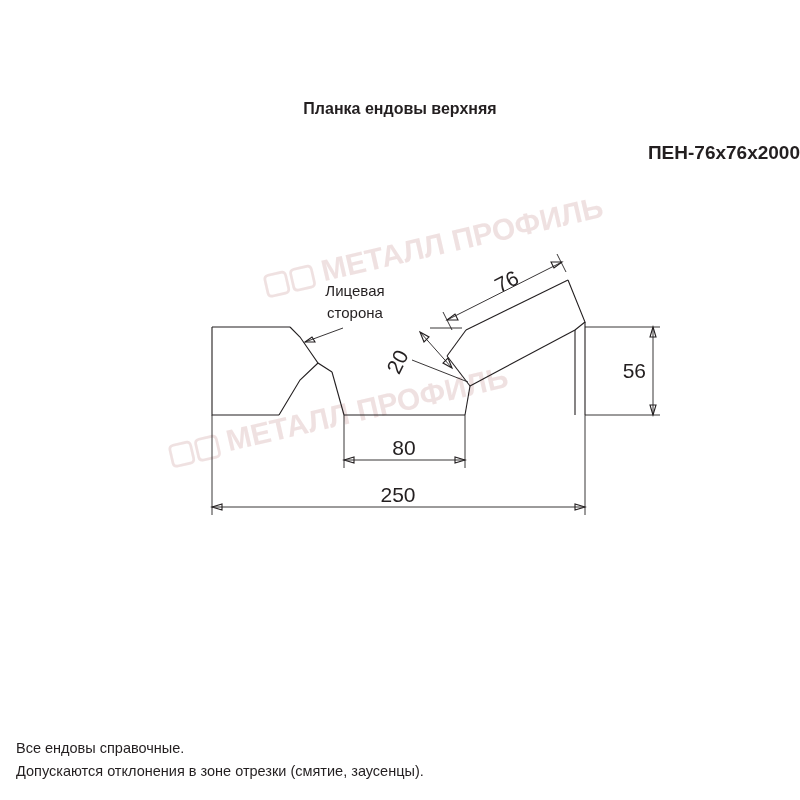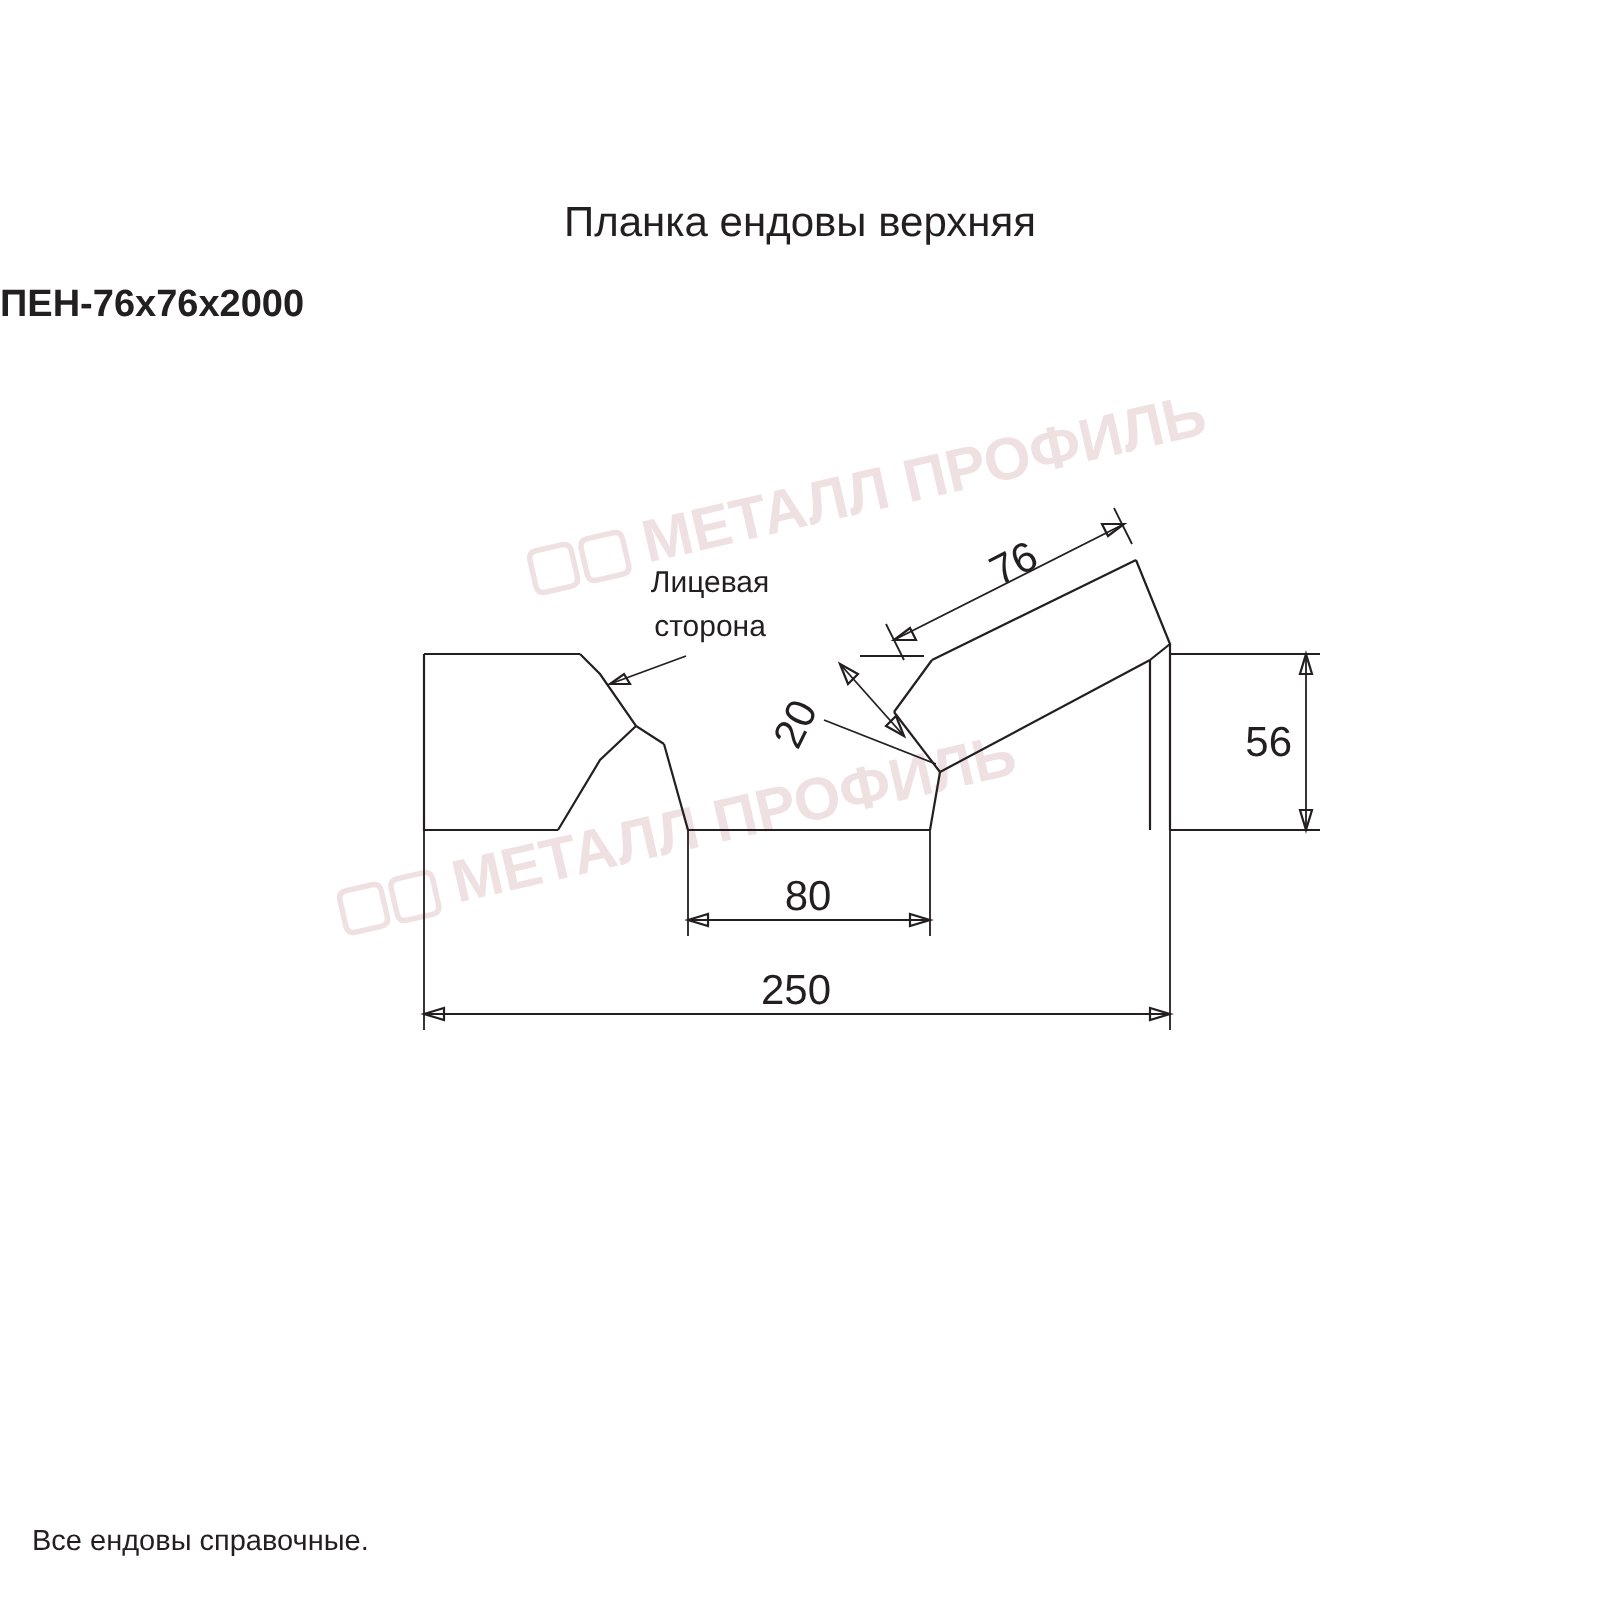--- a/index.html
+++ b/index.html
@@ -28,29 +28,29 @@
     font-size: 27px;
     font-weight: bold;
     letter-spacing: 0.2px;
   }
   .subtitle {
     position: absolute;
     top: 100px;
     left: 0;
     width: 800px;
     text-align: center;
-    font-size: 21px;
-    font-weight: normal;
+    font-size: 16px;
+    font-weight: bold;
   }
   .code {
     position: absolute;
     top: 142px;
     left: 0;
     width: 800px;
-    text-align: left;
+    text-align: right;
     font-size: 19px;
     font-weight: bold;
   }
   .drawing {
     position: absolute;
     top: 210px;
     left: 0;
     width: 800px;
     height: 360px;
   }
@@ -202,15 +202,16 @@
         <path class="ln" d="M 305,132 L 315,132 L 312,127 Z" fill="#231f20"></path>
         <text class="lbl lbl-small" x="355" y="86" text-anchor="middle">Лицевая</text>
         <text class="lbl lbl-small" x="355" y="108" text-anchor="middle">сторона</text>
       </g>
 
     </svg>
   </div>
 
   <div class="footer">
     <span class="note-line">Все ендовы справочные.</span>
+    <span class="note-line">Допускаются отклонения в зоне отрезки (смятие, заусенцы).</span>
   </div>
 
 </div>
 
 </body></html>

